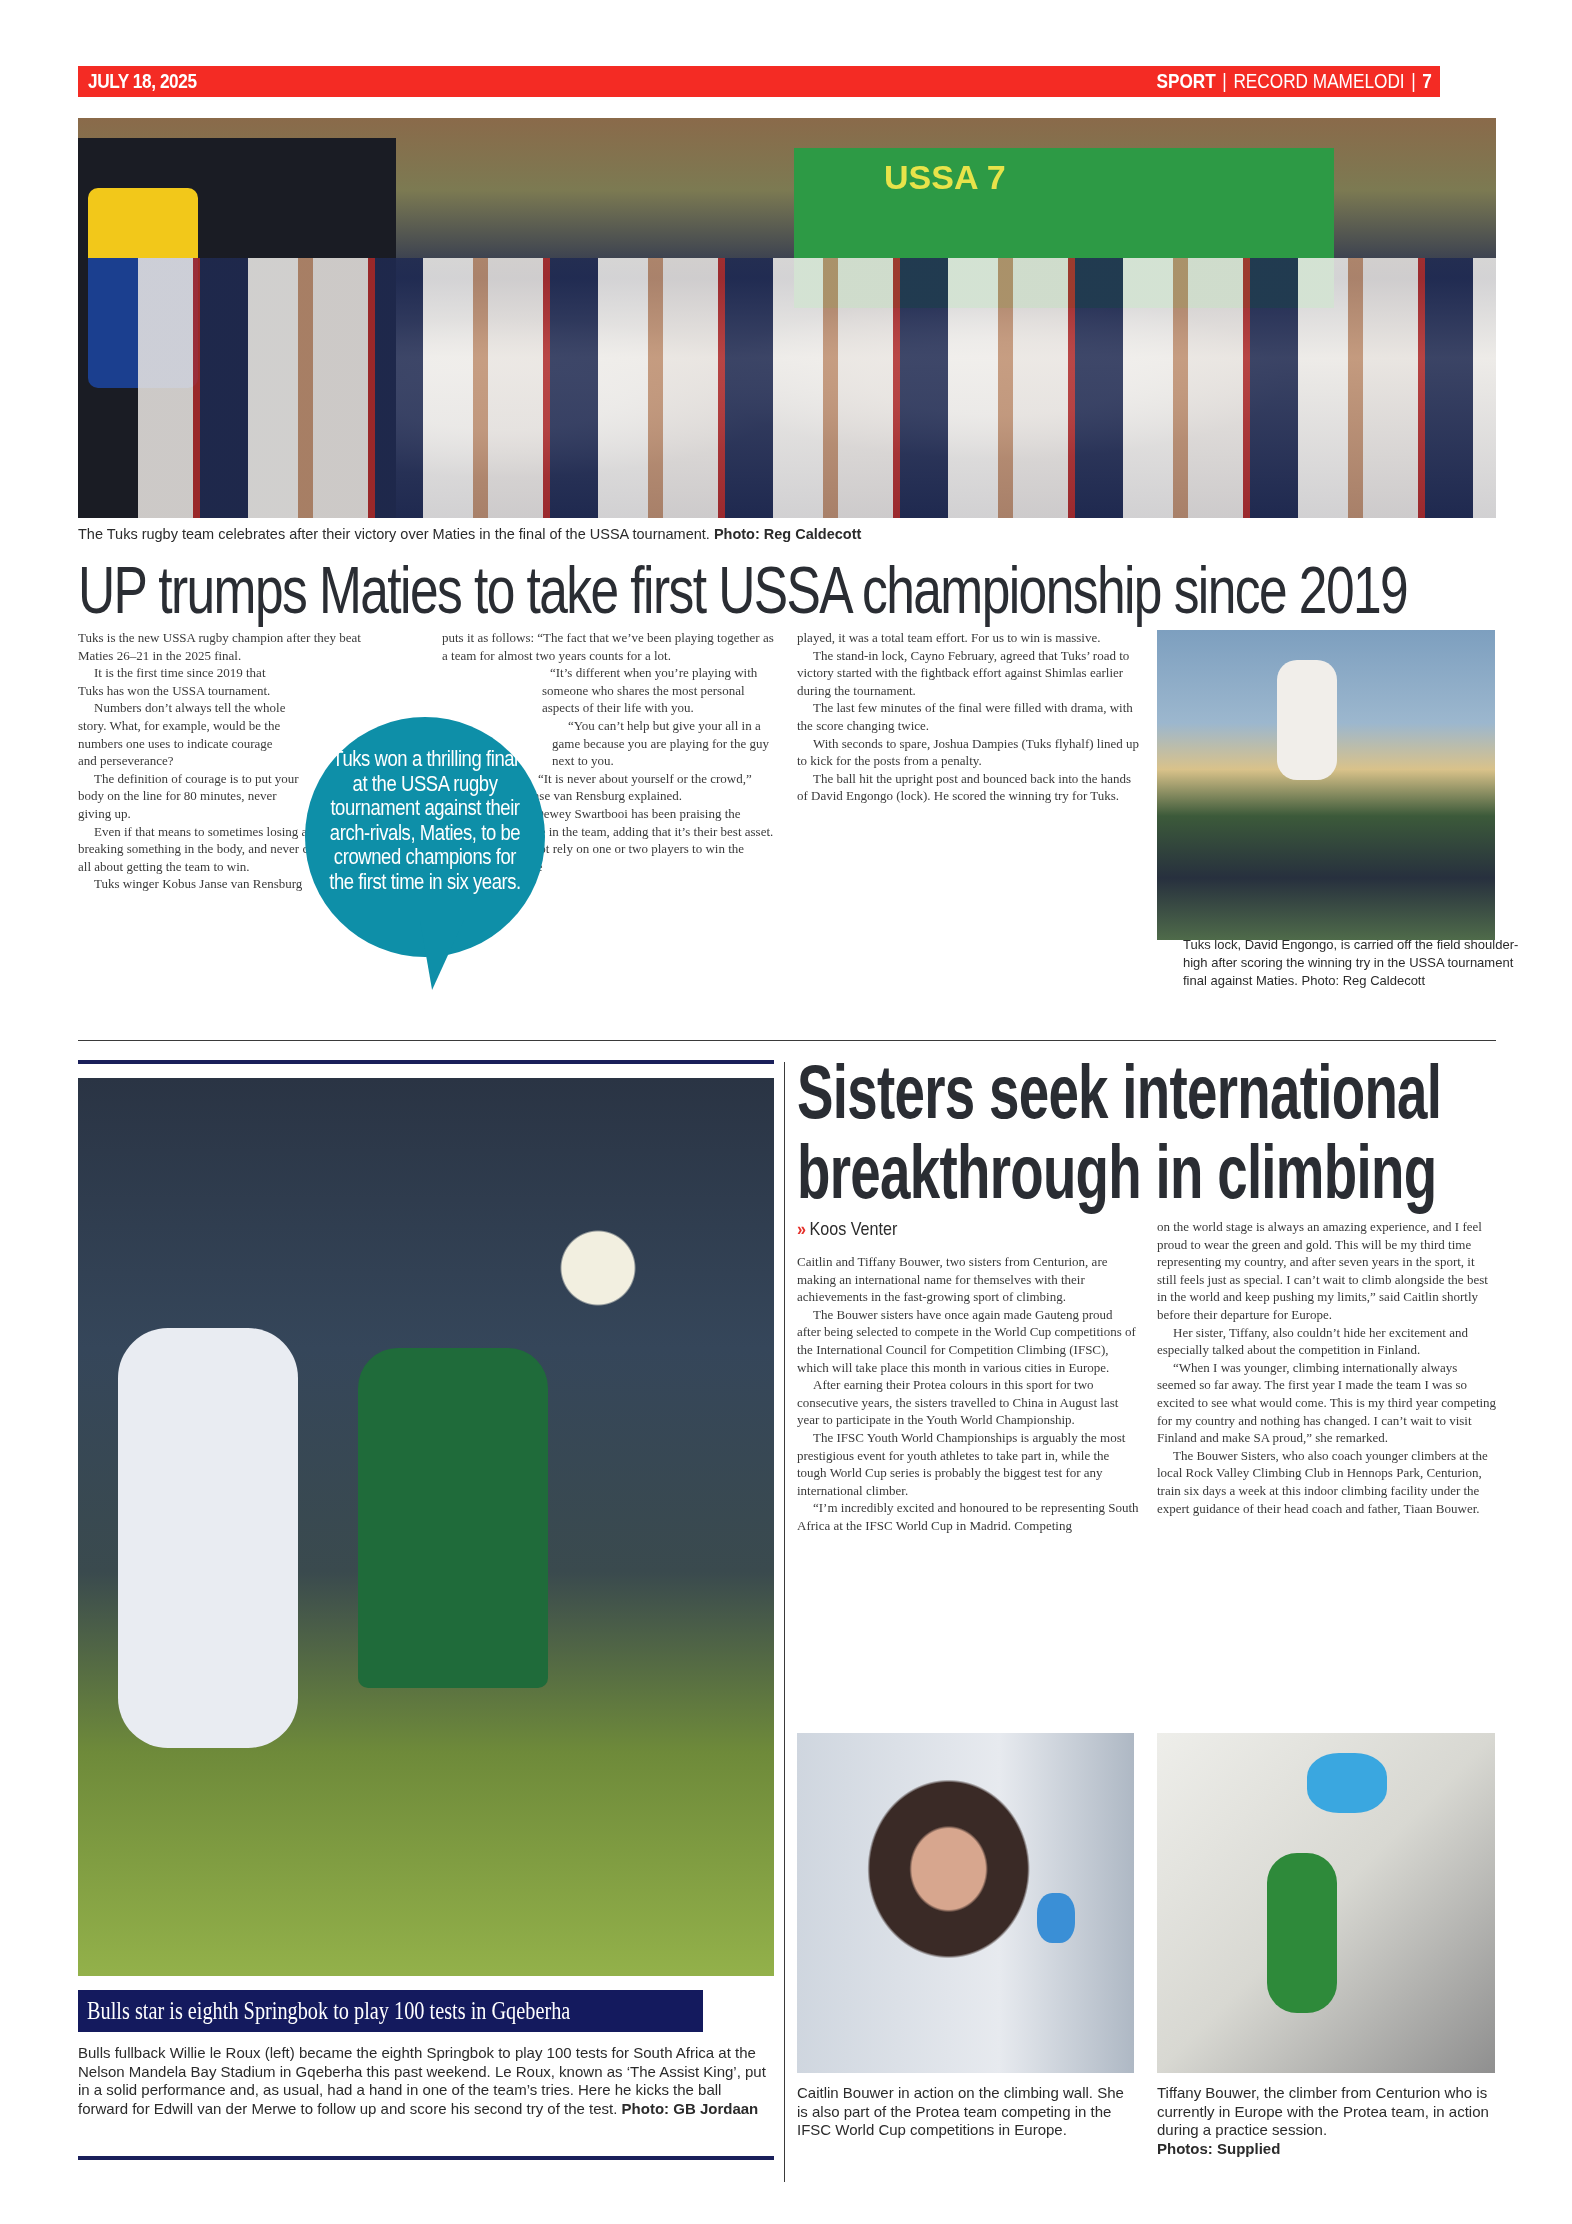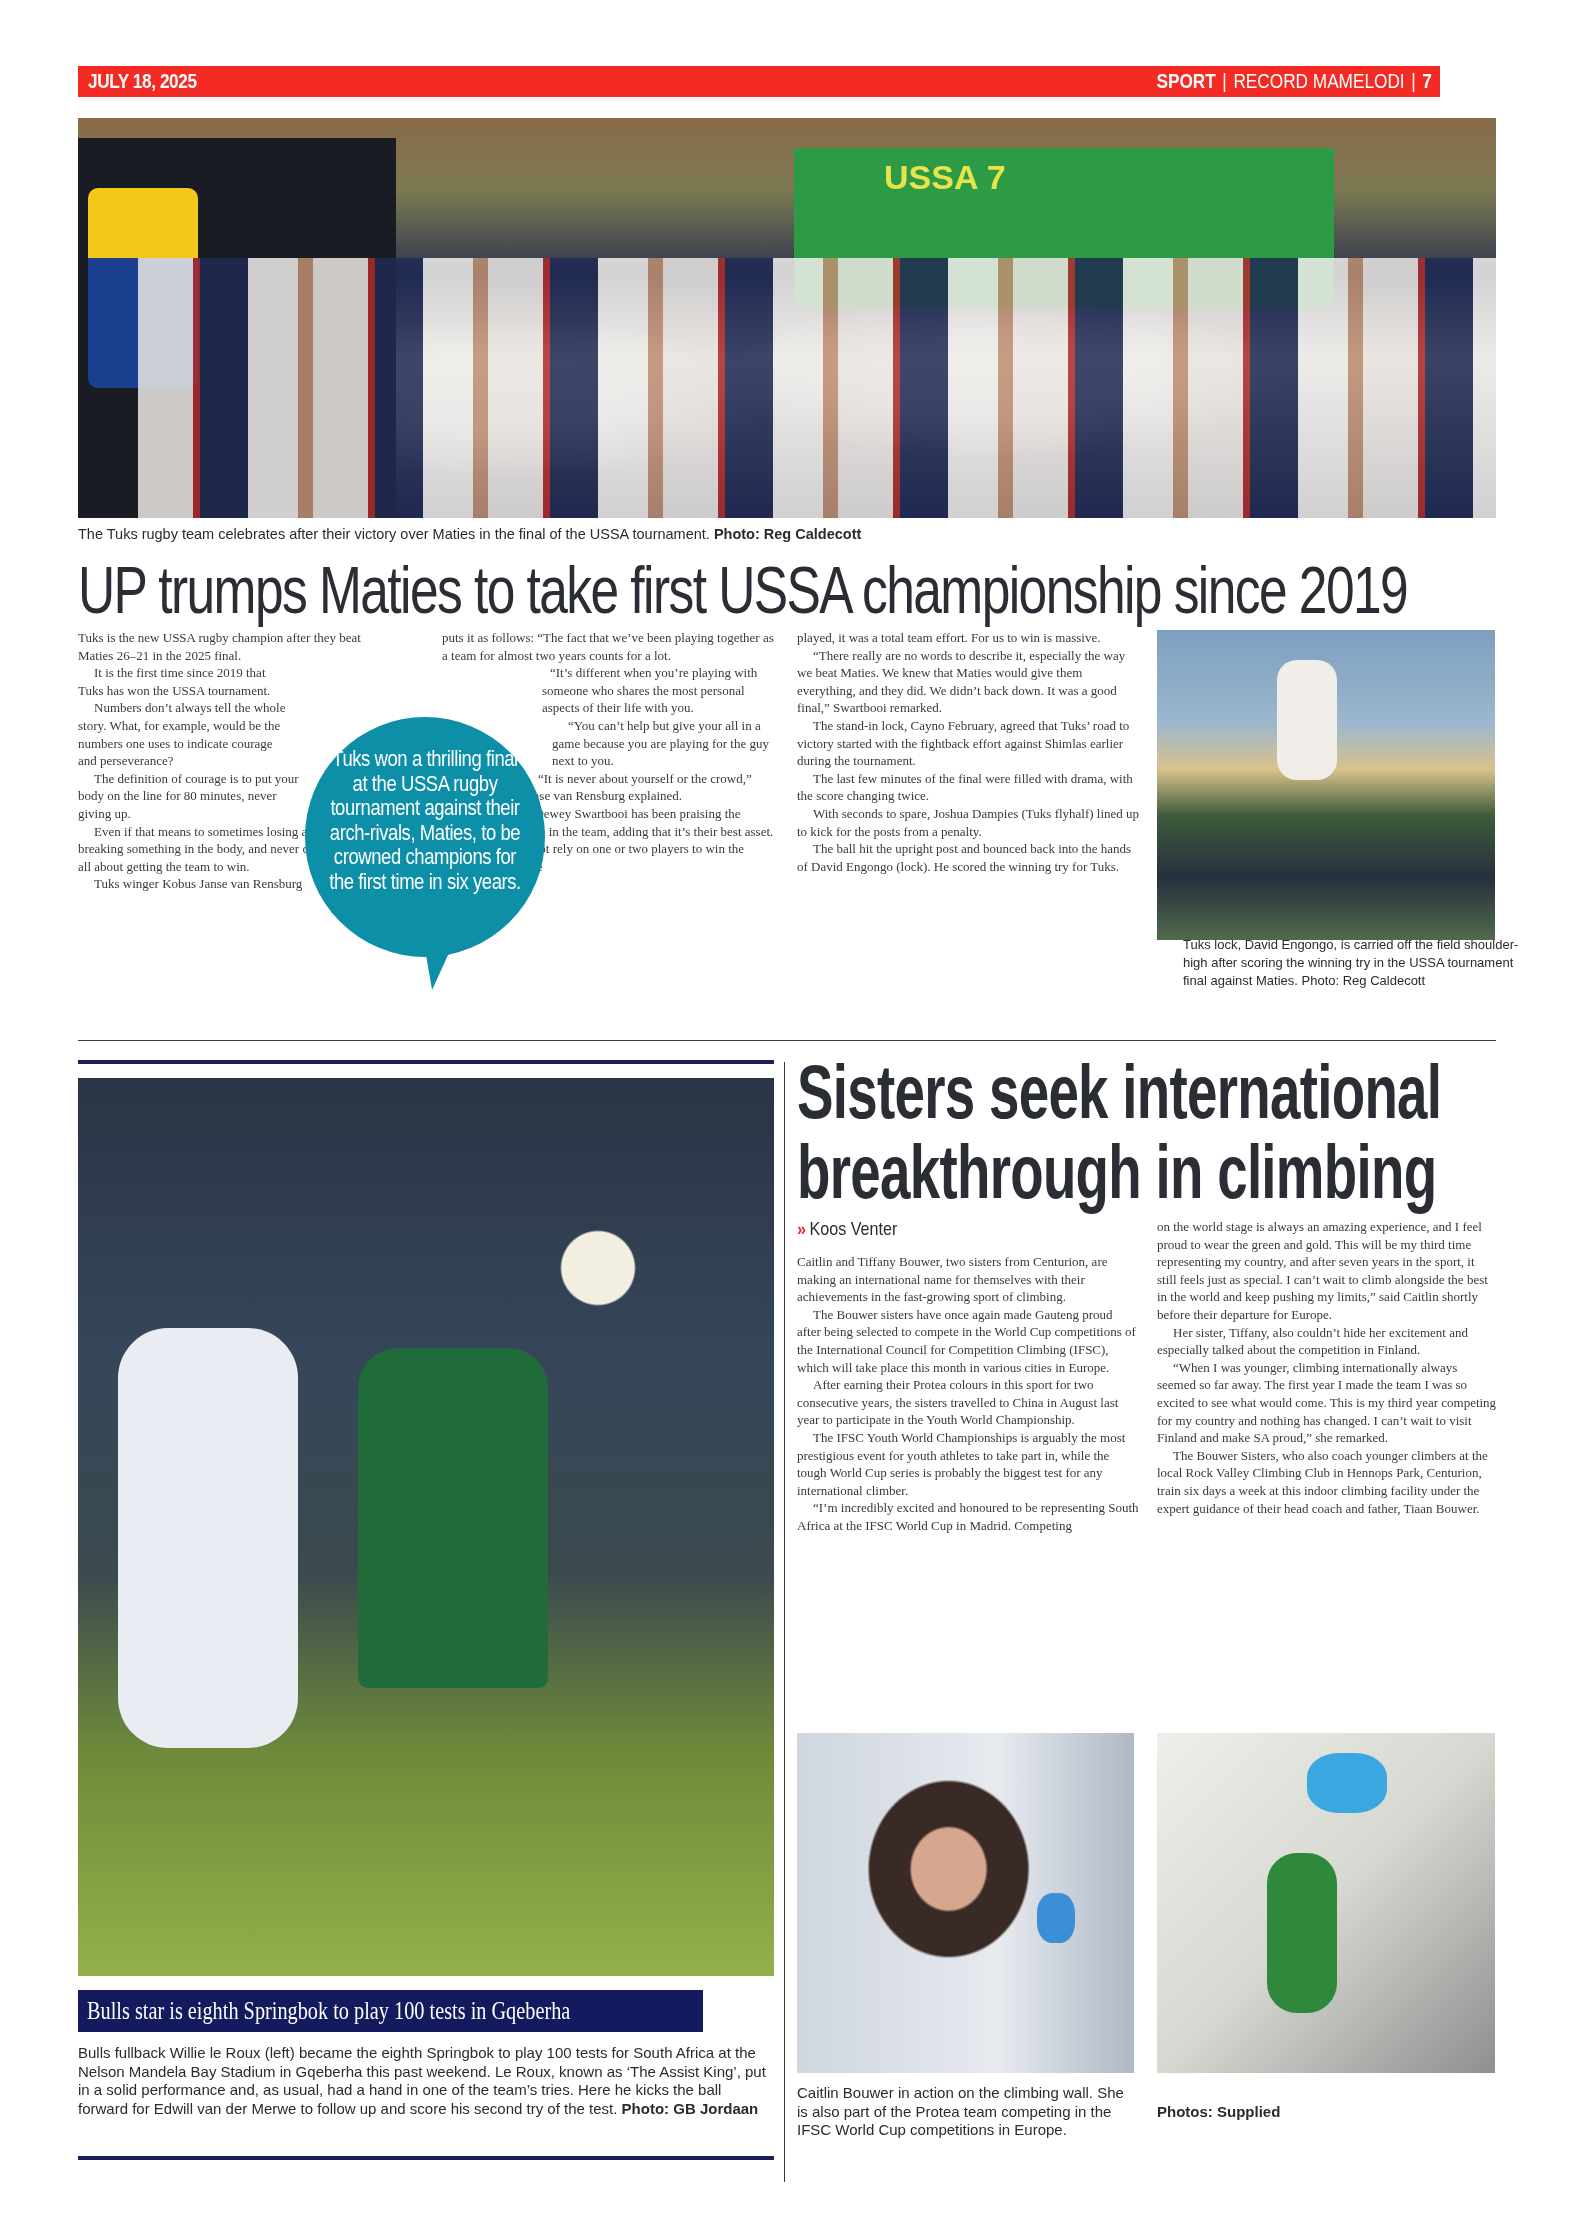--- a/index.html
+++ b/index.html
@@ -116,21 +116,20 @@
   <p style="padding-left:52px;">Coach Dewey Swartbooi has been praising the camaraderie in the team, adding that it’s their best asset.</p>
   <p style="padding-left:2px;">“The team does not rely on one or two players to win the game. Every time we</p>
 </div>
 
 <div class="abs bubble"></div>
 <div class="abs bubble-tail"></div>
 <div class="abs bubble-text">Tuks won a thrilling final at the USSA rugby tournament against their arch-rivals, Maties, to be crowned champions for the first time in six years.</div>
 
 <div class="abs body" style="left:797px; top:629px; width:345px;">
   <p class="first">played, it was a total team effort. For us to win is massive.</p>
-  <p>“There really are no words to describe it, especially the way we beat Maties. We knew that Maties would give them everything, and they did. We didn’t back down. It was a good final,” Swartbooi remarked.</p>
   <p>The stand-in lock, Cayno February, agreed that Tuks’ road to victory started with the fightback effort against Shimlas earlier during the tournament.</p>
   <p>The last few minutes of the final were filled with drama, with the score changing twice.</p>
   <p>With seconds to spare, Joshua Dampies (Tuks flyhalf) lined up to kick for the posts from a penalty.</p>
   <p>The ball hit the upright post and bounced back into the hands of David Engongo (lock). He scored the winning try for Tuks.</p>
 </div>
 
 <div class="abs photo side-photo">
   <div class="carried"></div>
 </div>
 <div class="abs cap" style="left:1157px; top:936px; width:338px; font-size:13px; line-height:18px;margin-left:26px;">Tuks lock, David Engongo, is carried off the field shoulder-high after scoring the winning try in the USSA tournament final against Maties. Photo: Reg Caldecott</div>
@@ -177,15 +176,15 @@
 <div class="abs photo climb1">
   <div class="hold"></div>
 </div>
 <div class="abs photo climb2">
   <div class="hold"></div>
   <div class="body-fig"></div>
 </div>
 
 <div class="abs cap" style="left:797px; top:2084px; width:335px; font-size:15px; line-height:18.5px;">Caitlin Bouwer in action on the climbing wall. She is also part of the Protea team competing in the IFSC World Cup competitions in Europe.</div>
 <div class="abs cap" style="left:1157px; top:2084px; width:338px; font-size:15px; line-height:18.5px;">
-  <br>
+  <span>Tiffany Bouwer, the climber from Centurion who is currently in Europe with the Protea team, in action during a practice session.</span><br>
   <b>Photos: Supplied</b>
 </div>
 
 </body></html>

